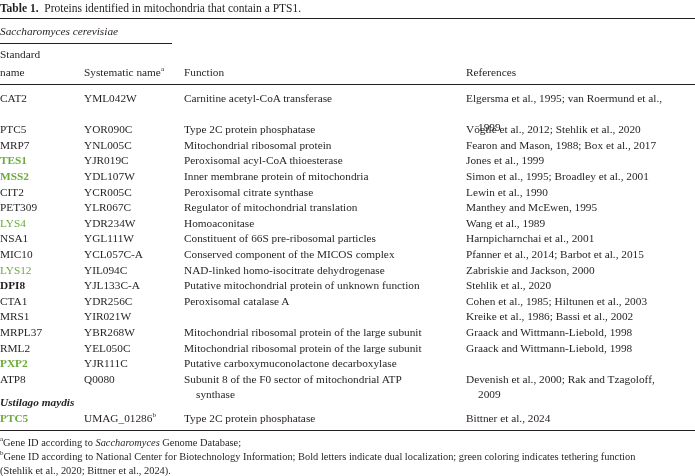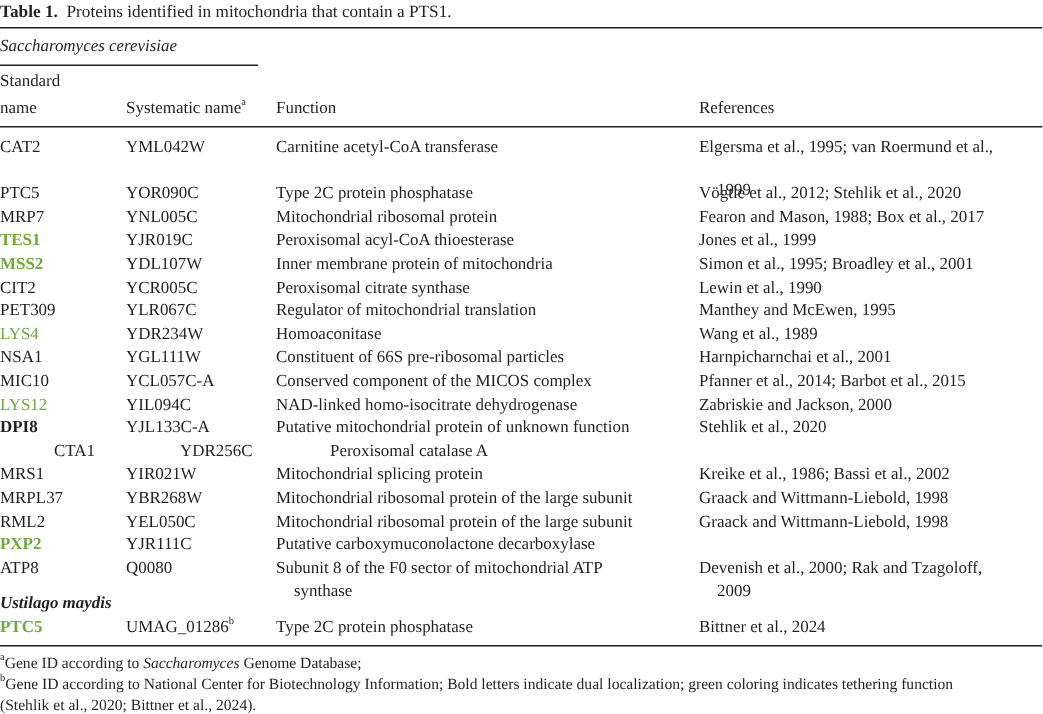--- a/index.html
+++ b/index.html
@@ -113,29 +113,29 @@
         <span class="cell c2">YIL094C</span>
         <span class="cell c3">NAD-linked homo-isocitrate dehydrogenase</span>
         <span class="cell c4">Zabriskie and Jackson, 2000</span>
       </div>
       <div class="row" style="top: 276.2px;">
         <span class="cell c1 bold">DPI8</span>
         <span class="cell c2">YJL133C-A</span>
         <span class="cell c3">Putative mitochondrial protein of unknown function</span>
         <span class="cell c4">Stehlik et al., 2020</span>
       </div>
-      <div class="row" style="top: 291.8px; margin-left: 36px;">
+      <div class="row" style="top: 291.8px;">
         <span class="cell c1">CTA1</span>
         <span class="cell c2">YDR256C</span>
         <span class="cell c3">Peroxisomal catalase A</span>
+        <span class="cell c4">Cohen et al., 1985; Hiltunen et al., 2003</span>
       </div>
       <div class="row" style="top: 307.4px;">
         <span class="cell c1">MRS1</span>
         <span class="cell c2">YIR021W</span>
-        <span class="cell c3">Mitochondrial splicing protein</span>
         <span class="cell c4">Kreike et al., 1986; Bassi et al., 2002</span>
       </div>
       <div class="row" style="top: 323px; text-decoration: underline;">
         <span class="cell c1">MRPL37</span>
         <span class="cell c2">YBR268W</span>
         <span class="cell c3">Mitochondrial ribosomal protein of the large subunit</span>
         <span class="cell c4">Graack and Wittmann-Liebold, 1998</span>
       </div>
       <div class="row" style="top: 338.6px;">
         <span class="cell c1">RML2</span>

